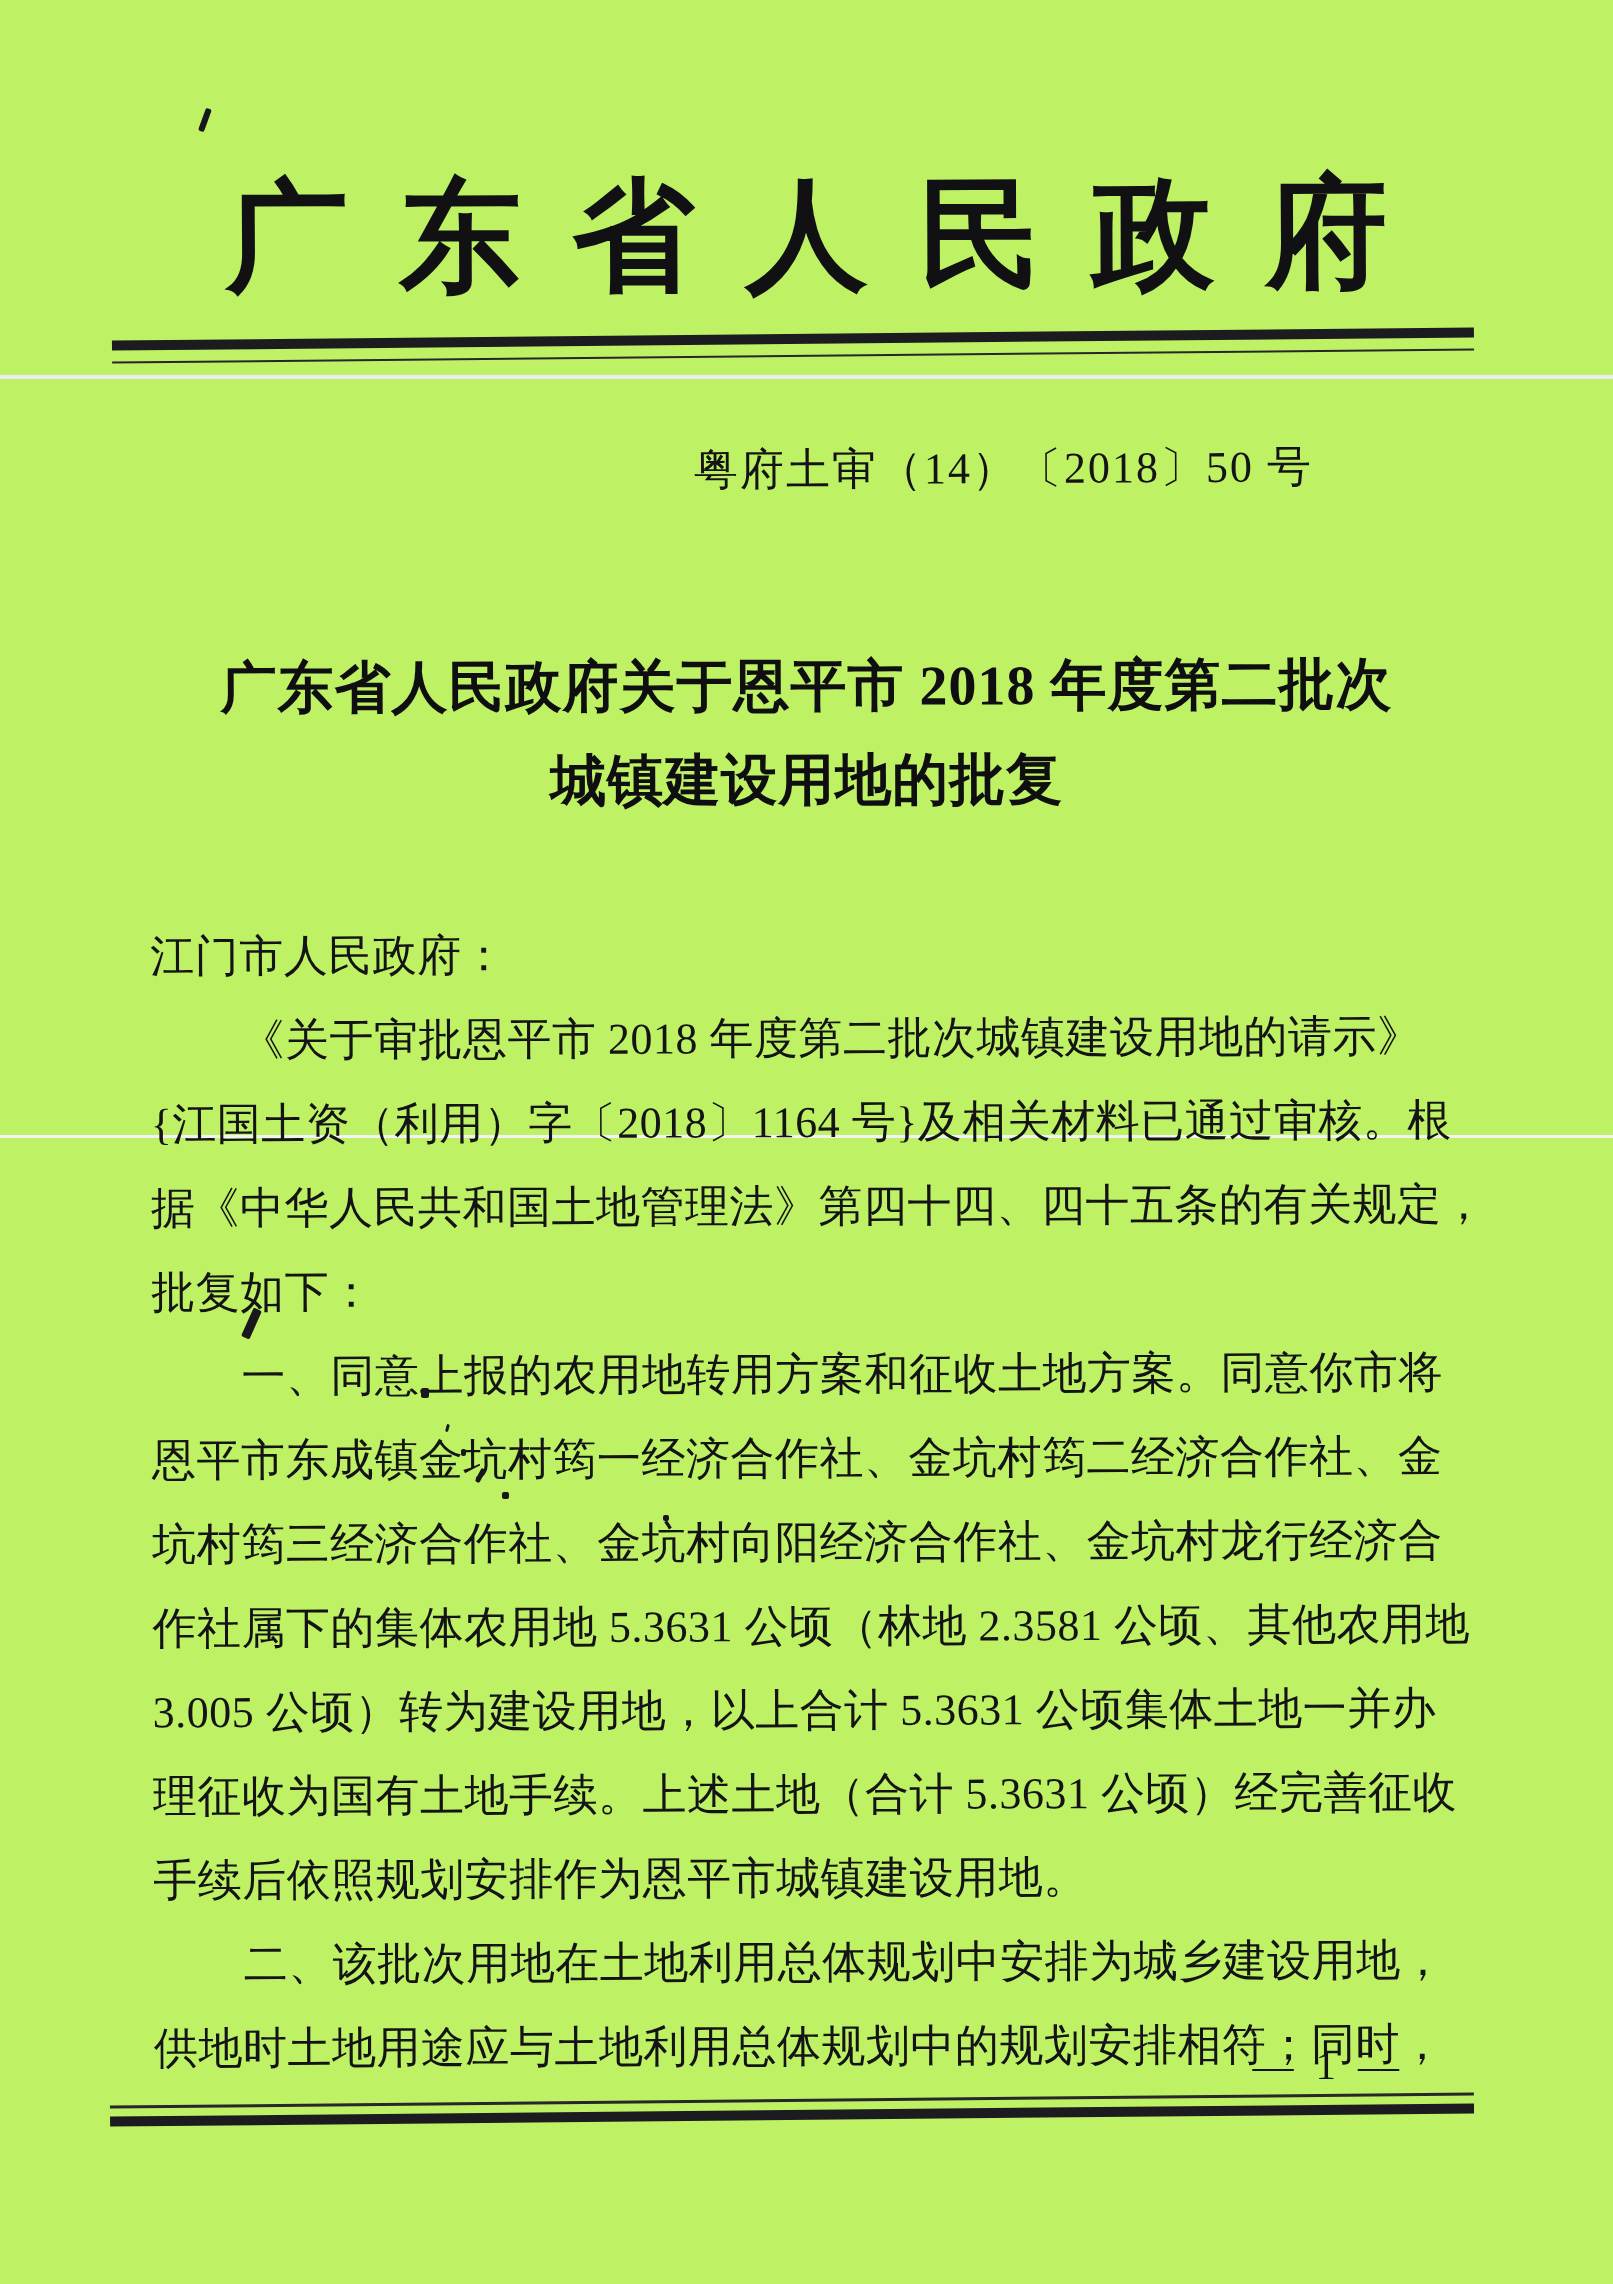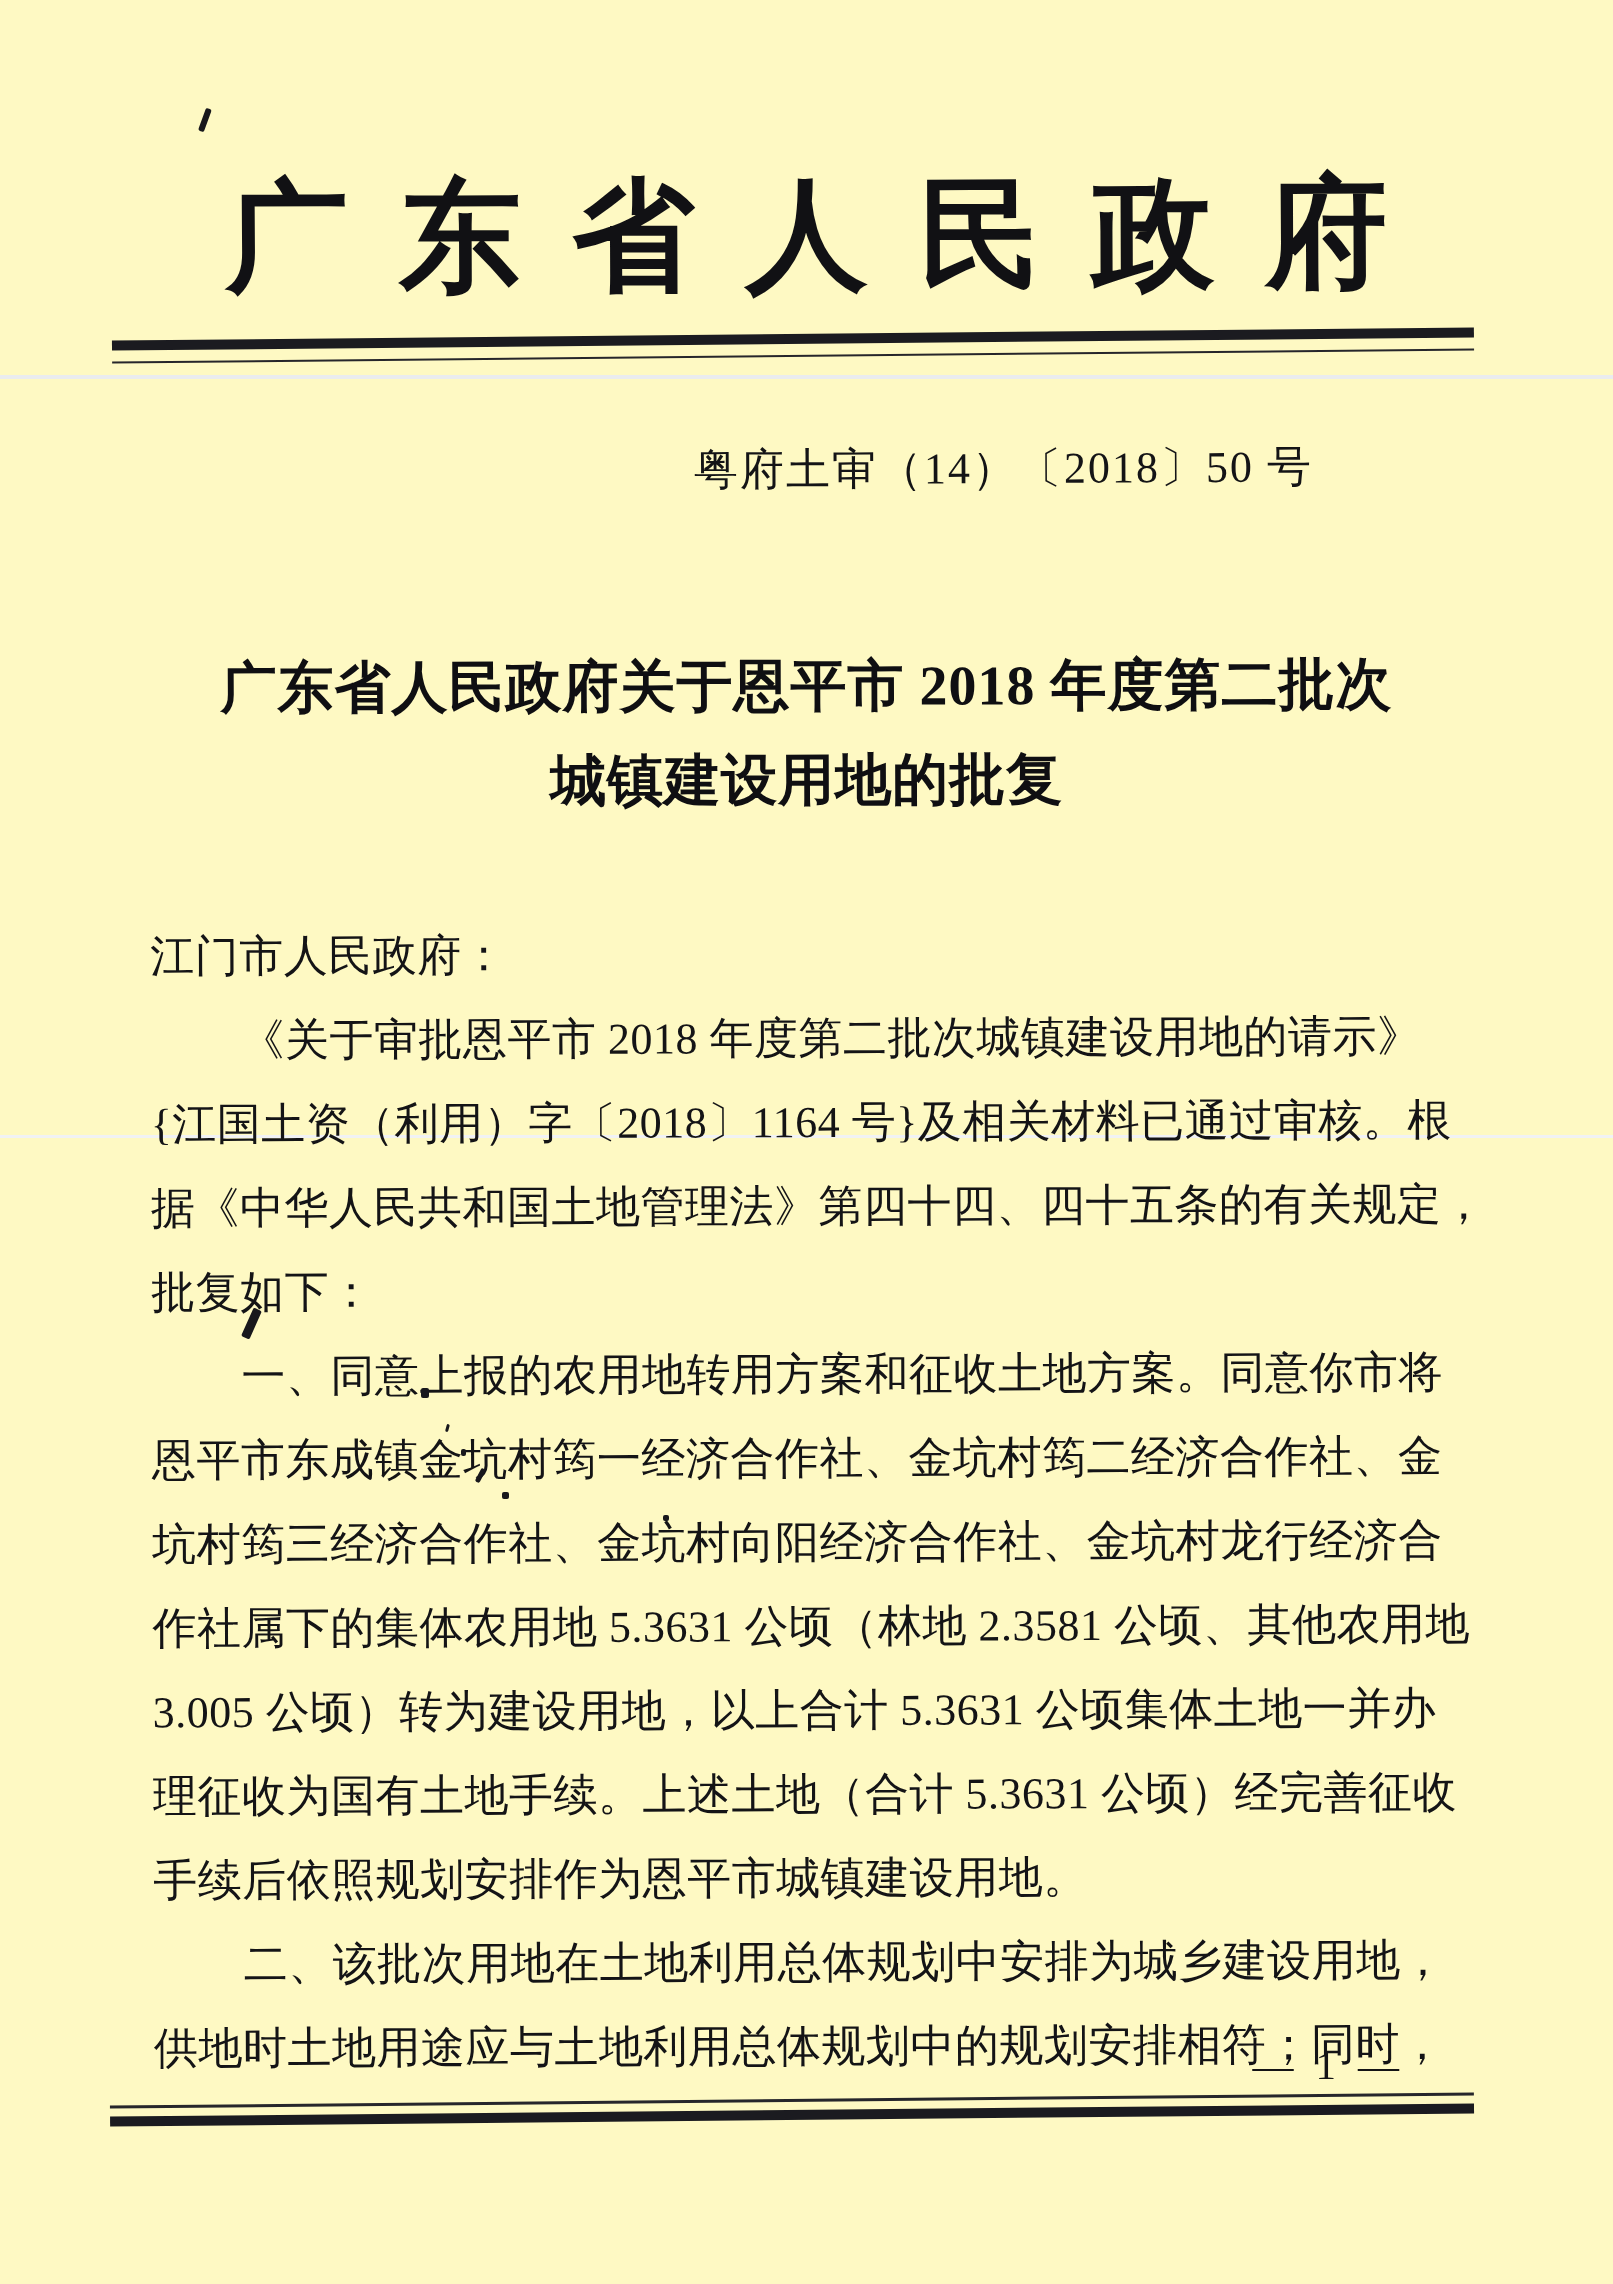--- a/index.html
+++ b/index.html
@@ -1,20 +1,20 @@
 <!DOCTYPE html>
 <html><head>
 <meta charset="utf-8">
 <style>
   html,body { margin:0; padding:0; background:#9a9a9a; }
   .page {
     position:relative;
     width:1613px; height:2285px;
     margin:0 auto;
-    background:#fef9c3;
+    background:#bef264;
     overflow:hidden;
     font-family:"Liberation Serif","DejaVu Serif",serif;
     color:#141416;
   }
   
   .streak { position:absolute; left:0; width:100%; background:#eaecef; }
   .streak.s1 { top:375px; height:3.9px; }
   .streak.s2 { top:1135px; height:2.9px; background:#f1f2f4; }
 
   

